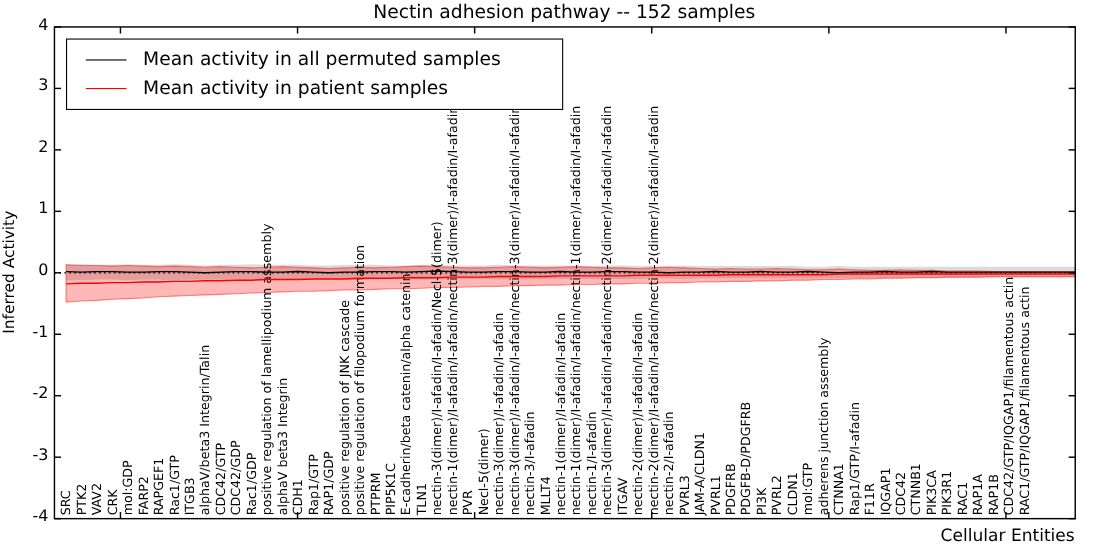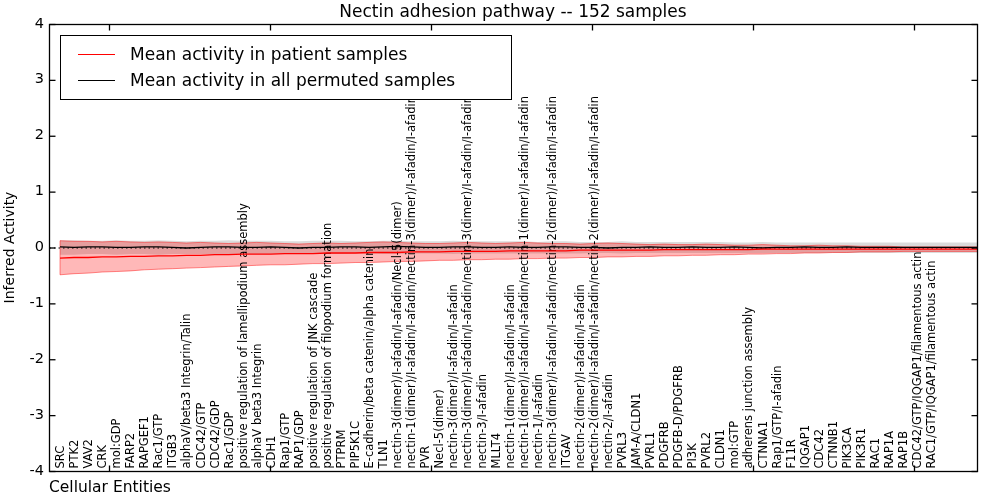--- a/index.html
+++ b/index.html
@@ -7,21 +7,21 @@
     position:relative;width:1000px;height:500px;background:#ffffff;
     overflow:hidden;font-family:"DejaVu Sans",sans-serif;color:#000;
   }
   .fig svg{position:absolute;left:0;top:0;}
   .title{
     position:absolute;left:49px;width:928px;top:1px;height:20px;
     text-align:center;font-size:17px;white-space:nowrap;
   }
   .xlabel{
     position:absolute;left:49px;width:928px;top:478px;height:20px;
-    text-align:left;font-size:15.5px;
+    text-align:right;font-size:15.5px;
   }
   .ylabel{
     position:absolute;left:-71px;top:239px;width:160px;height:17px;
     text-align:center;font-size:14px;transform:rotate(-90deg);
     white-space:nowrap;
   }
   .ytick{
     position:absolute;width:34px;text-align:right;font-size:14.5px;
     line-height:1.2;
   }
@@ -155,22 +155,22 @@
       <div class="ytick" style="left: 10px; top: 182.125px;">1</div>
       <div class="ytick" style="left: 10px; top: 238px;">0</div>
       <div class="ytick" style="left: 10px; top: 293.875px;">-1</div>
       <div class="ytick" style="left: 10px; top: 349.75px;">-2</div>
       <div class="ytick" style="left: 10px; top: 405.625px;">-3</div>
       <div class="ytick" style="left: 10px; top: 461.5px;">-4</div>
     </div>
 
   <div class="legend">
     <div class="legend-row">
+      <div class="legend-swatch" id="sw0" style="border-top-color: rgb(0, 0, 0);"></div>
+      <div class="legend-label">Mean activity in all permuted samples</div>
+    </div>
+    <div class="legend-row">
       <div class="legend-swatch" id="sw1" style="border-top-color: rgb(255, 0, 0);"></div>
       <div class="legend-label">Mean activity in patient samples</div>
-    </div>
-    <div class="legend-row">
-      <div class="legend-swatch" id="sw0" style="border-top-color: rgb(0, 0, 0);"></div>
-      <div class="legend-label">Mean activity in all permuted samples</div>
     </div>
   </div>
 
 </div>
 
 </body></html>

